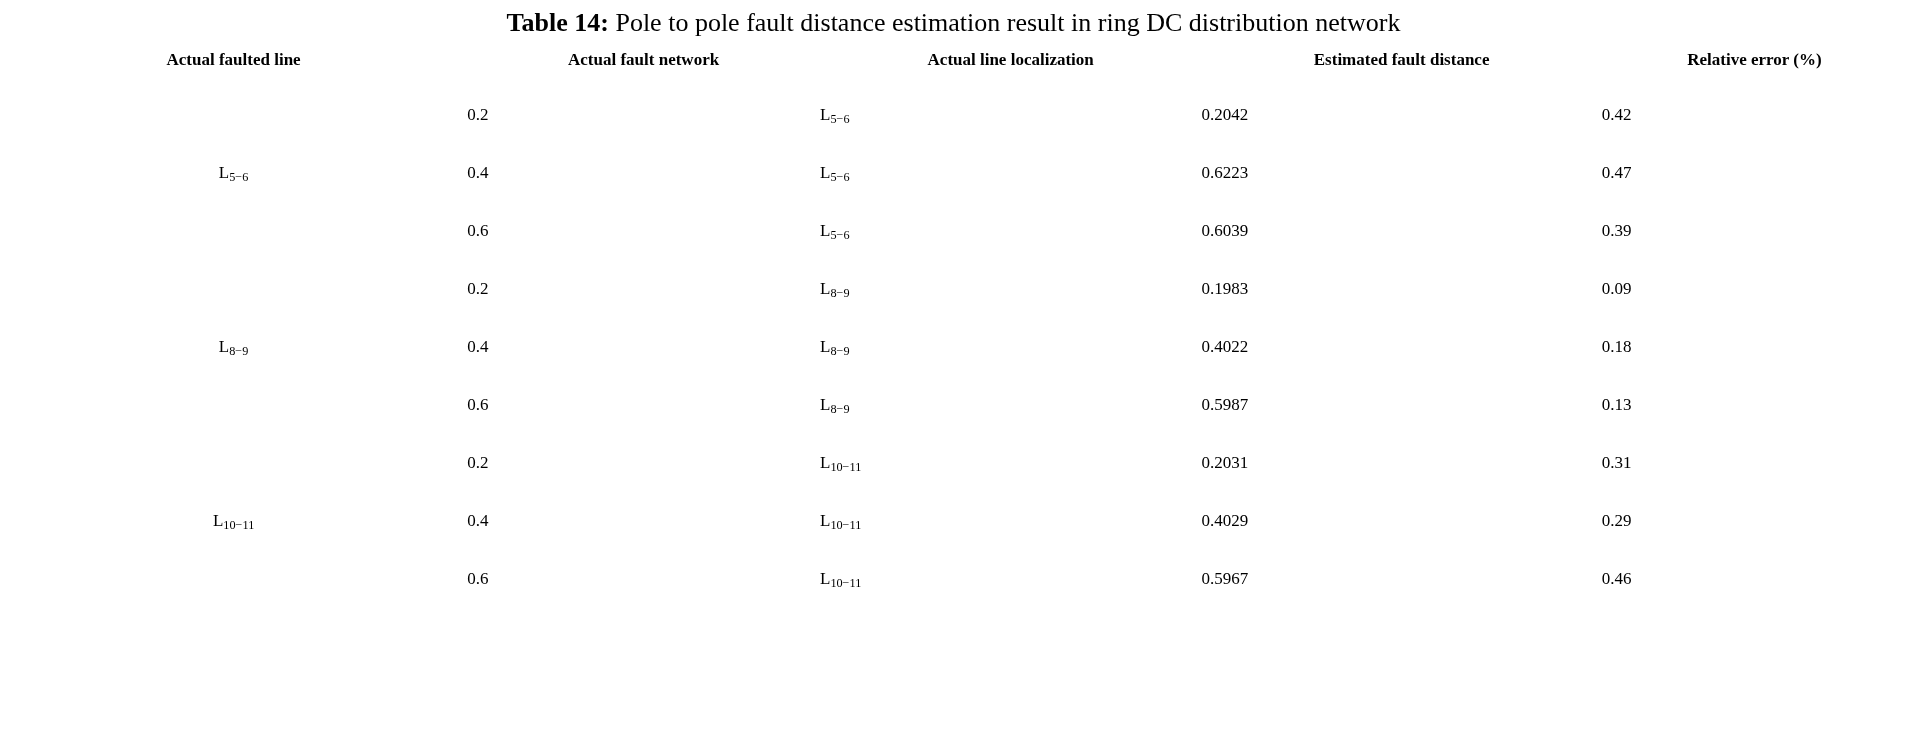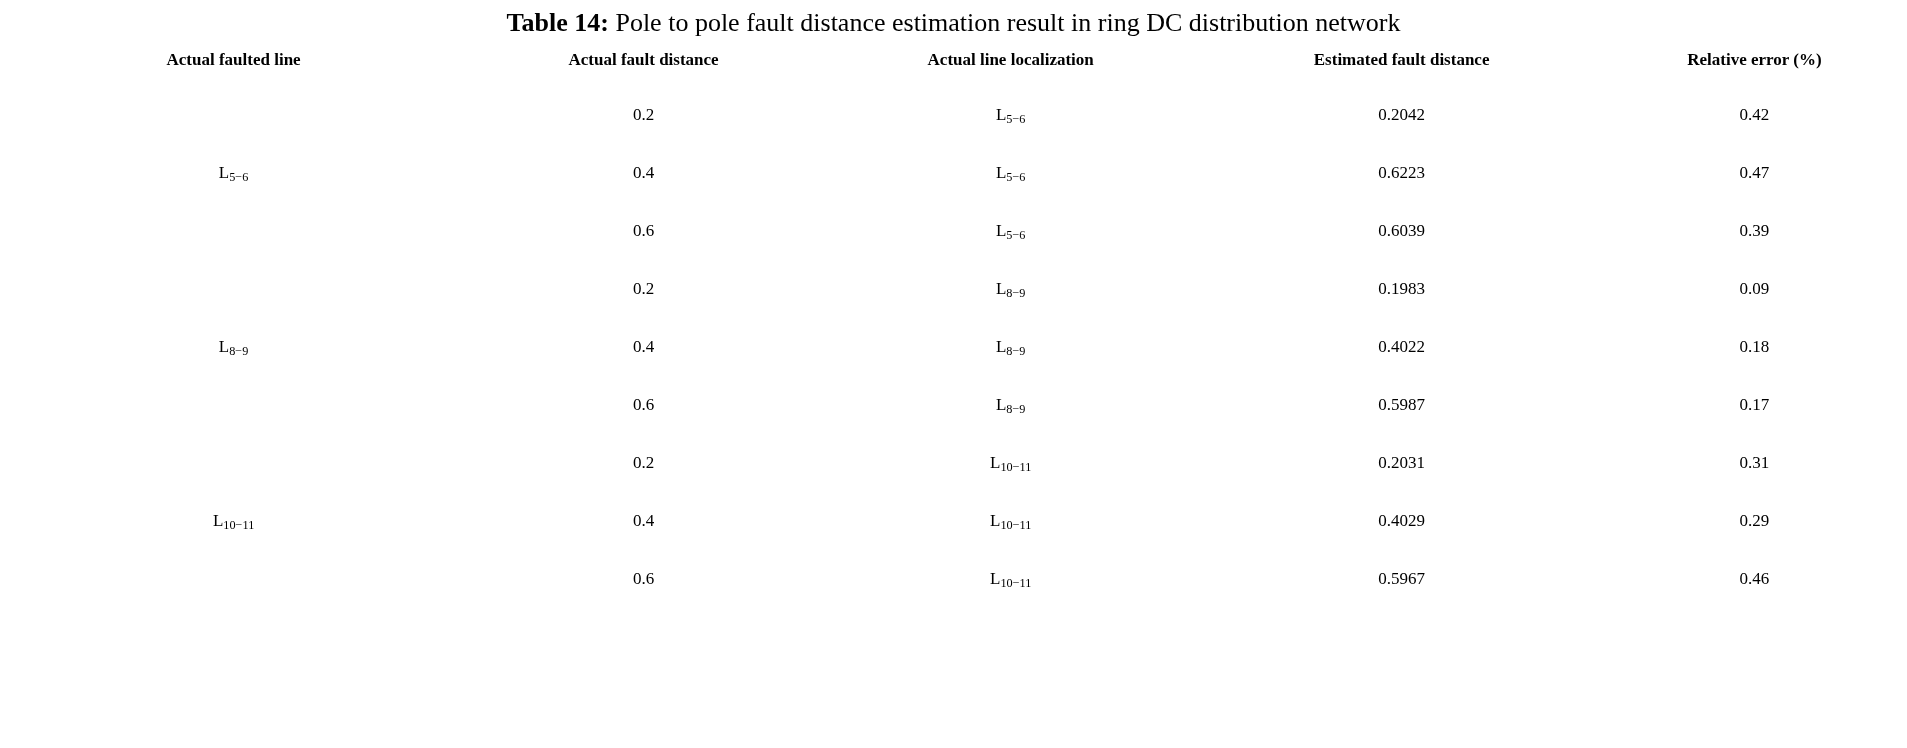--- a/index.html
+++ b/index.html
@@ -60,21 +60,21 @@
     line-height: 0;
   }
   .rule-bot td {
     border-top: 3px solid #000;
     height: 0;
     padding: 0;
     font-size: 0;
     line-height: 0;
   }
   tbody td {
-    text-align: center;
+    text-align: left;
     vertical-align: middle;
     line-height: 32px;
     height: 58px;
   }
   tbody td.grouplabel {
     text-align: center;
   }
   .spacer-top td {
     height: 16px;
     padding: 0;
@@ -114,21 +114,21 @@
         <col class="c3">
         <col class="c4">
         <col class="c5">
     </colgroup>
     <tbody>
       <tr class="rule-top">
           <td colspan="5"></td>
         </tr>
       <tr>
         <th class="first">Actual faulted line</th>
-        <th>Actual fault distance</th>
+        <th>Actual fault network</th>
         <th>Actual line localization</th>
         <th>Estimated fault distance</th>
         <th>Relative error (%)</th>
       </tr>
       <tr class="rule-mid">
           <td colspan="5"></td>
         </tr>
       <tr class="spacer-top">
           <td colspan="5"></td>
         </tr>
@@ -163,21 +163,21 @@
       <tr>
         <td>0.4</td>
         <td><span>L</span><sub>8−9</sub></td>
         <td>0.4022</td>
         <td>0.18</td>
       </tr>
       <tr>
         <td>0.6</td>
         <td><span>L</span><sub>8−9</sub></td>
         <td>0.5987</td>
-        <td>0.17</td>
+        <td>0.13</td>
       </tr>
 
       <tr>
         <td class="grouplabel" rowspan="3"><span>L</span><sub>10−11</sub></td>
         <td>0.2</td>
         <td><span>L</span><sub>10−11</sub></td>
         <td>0.2031</td>
         <td>0.31</td>
       </tr>
       <tr>

